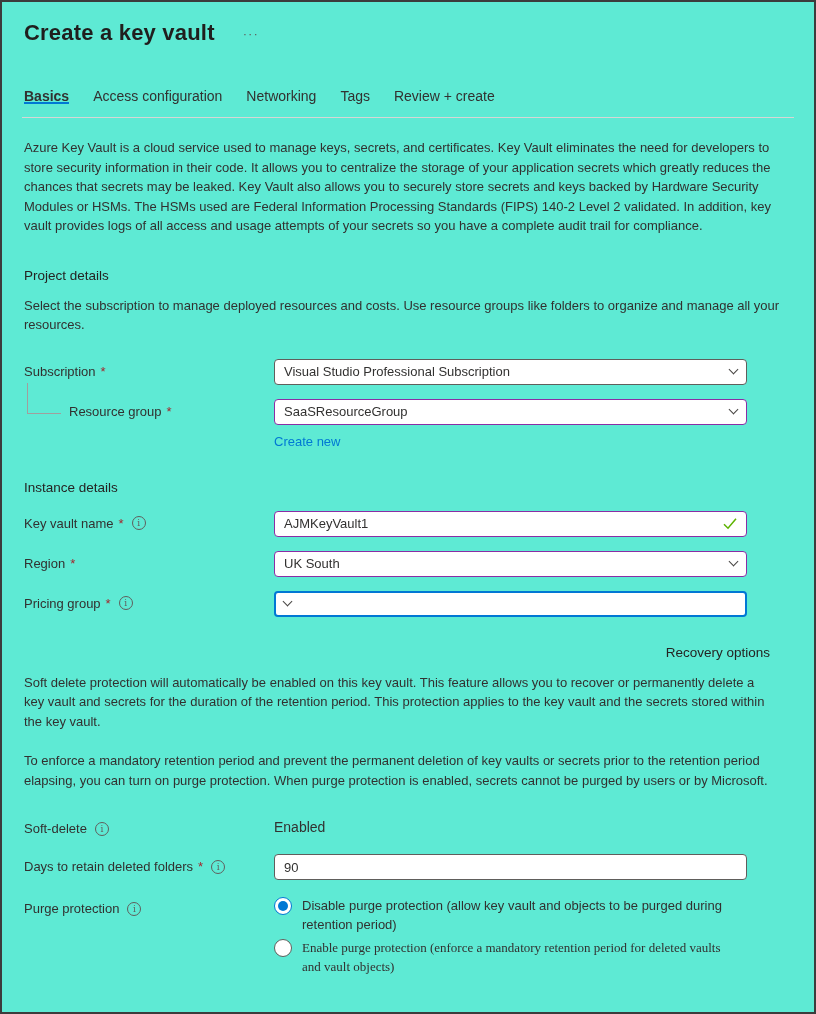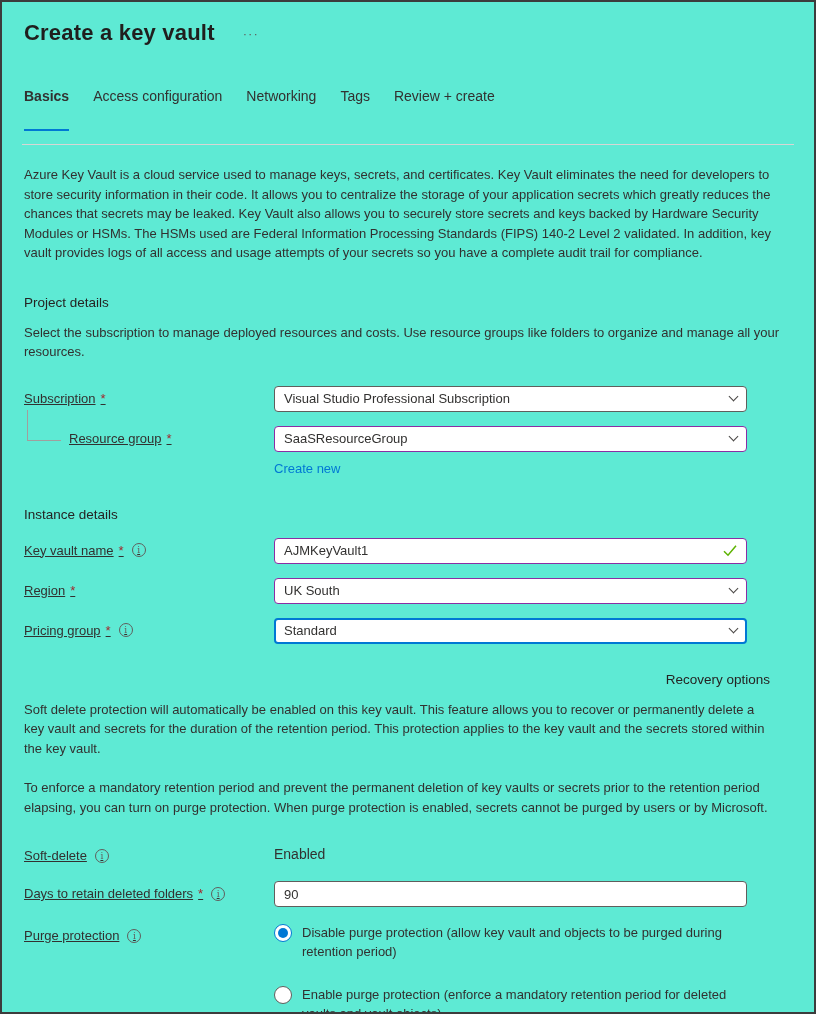--- a/index.html
+++ b/index.html
@@ -7,39 +7,39 @@
   body { font-family:"Liberation Sans", sans-serif; color:#323130; }
   .window {
     width:816px; height:1014px; border:2px solid #3c3c3c; background:#5eead4;
     overflow:hidden; position:relative;
   }
   .header { display:flex; align-items:center; padding:18px 22px 0 22px; }
   .page-title { font-size:22px; font-weight:700; color:#201f1e; letter-spacing:0.2px; }
   .more-dots { margin-left:28px; color:#605e5c; font-size:13px; letter-spacing:1px; cursor:pointer; }
 
   .tabs { display:flex; gap:24px; margin:42px 22px 0 22px; }
-  .tab { font-size:14px; color:#323130; padding-bottom:27px; cursor:pointer; position:relative; }
+  .tab { font-size:14px; color:#323130; padding-bottom:0; cursor:pointer; position:relative; }
   .tab.active { font-weight:700; }
   .tab.active::after { content:''; position:absolute; left:0; right:0; bottom:0; height:2px; background:#0078d4; }
   .divider { height:1px; background:#d8d6d4; margin:13px 20px 0 20px; }
 
   .body-text { font-size:13px; line-height:19.5px; color:#323130; }
   .intro { margin:20px 24px 0 22px; max-width:770px; }
   .section-heading { font-size:13.5px; font-weight:400; color:#252423; }
   .h-project { margin:32px 22px 0 22px; }
   .section-desc { margin:13px 24px 0 22px; max-width:770px; }
   .h-instance { margin:30px 22px 0 22px; }
   .h-recovery { margin:28px 22px 0 22px;text-align:right; }
   .p-recovery1 { margin:13px 24px 0 22px; max-width:770px; }
   .p-recovery2 { margin:20px 24px 0 22px; max-width:770px; }
 
   .form { margin:0 22px; }
   .row { display:flex; align-items:flex-start; }
   .label-cell { width:250px; flex:none; padding-top:5px; position:relative; font-size:13px;
-                display:flex; align-items:center;text-decoration:underline; }
+                display:flex; align-items:center; }
   .field-cell { width:473px; flex:none; position:relative; }
   .req { color:#a4262c; margin-left:5px; }
   .info-icon { width:14px; height:14px; border:1px solid #605e5c; border-radius:50%;
                color:#605e5c; font-size:9px; line-height:12px; text-align:center;
                display:inline-block; margin-left:8px; font-family:"DejaVu Serif", serif; cursor:default; }
 
   .select, .field-box {
     width:100%; height:26px; border:1px solid #605e5c; border-radius:4px;
     display:flex; align-items:center; padding:0 9px; font-size:13px; background:#fff; cursor:pointer;
   }
@@ -63,21 +63,21 @@
   .row-kv { margin-top:16px; }
   .row-region { margin-top:14px; }
   .row-pricing { margin-top:14px; }
 
   .row-softdelete { margin-top:26px; }
   .static-value { font-size:14px; padding-top:3px; display:inline-block; }
   .row-days { margin-top:18px; }
   .row-purge { margin-top:16px; }
 
   .radio-option { display:flex; align-items:flex-start; cursor:pointer; }
-  .radio-option + .radio-option { margin-top:24px; }
+  .radio-option + .radio-option { margin-top:4px;font-family:Liberation Serif, serif; }
   .radio { width:18px; height:18px; border-radius:50%; flex:none; position:relative; margin-top:1px;
            border:1px solid #605e5c; background:#fff; }
   .radio.selected { border-color:#0078d4; }
   .radio.selected::after { content:''; position:absolute; inset:3px; border-radius:50%; background:#0078d4; }
   .radio-label { font-size:13px; line-height:19px; margin-left:10px; max-width:440px; }
 </style>
 </head>
 <body>
 
 <div class="window">
@@ -169,21 +169,20 @@
     </div>
 
     <div class="row row-pricing">
       <div class="label-cell">
         <span>Pricing group</span>
         <span class="req">*</span>
         <span class="info-icon">i</span>
       </div>
       <div class="field-cell">
         <div class="select blue-focus">
-          <span class="select-value">Standard</span>
           <span class="chevron"></span>
         </div>
       </div>
     </div>
 
     <div class="section-heading h-recovery" style="margin-left:0;">Recovery options</div>
     <p class="body-text p-recovery1" style="margin-left:0;">Soft delete protection will automatically be enabled on this key vault. This feature allows you to recover or permanently delete a key vault and secrets for the duration of the retention period. This protection applies to the key vault and the secrets stored within the key vault.</p>
     <p class="body-text p-recovery2" style="margin-left:0;">To enforce a mandatory retention period and prevent the permanent deletion of key vaults or secrets prior to the retention period elapsing, you can turn on purge protection. When purge protection is enabled, secrets cannot be purged by users or by Microsoft.</p>
 
     <div class="row row-softdelete">

